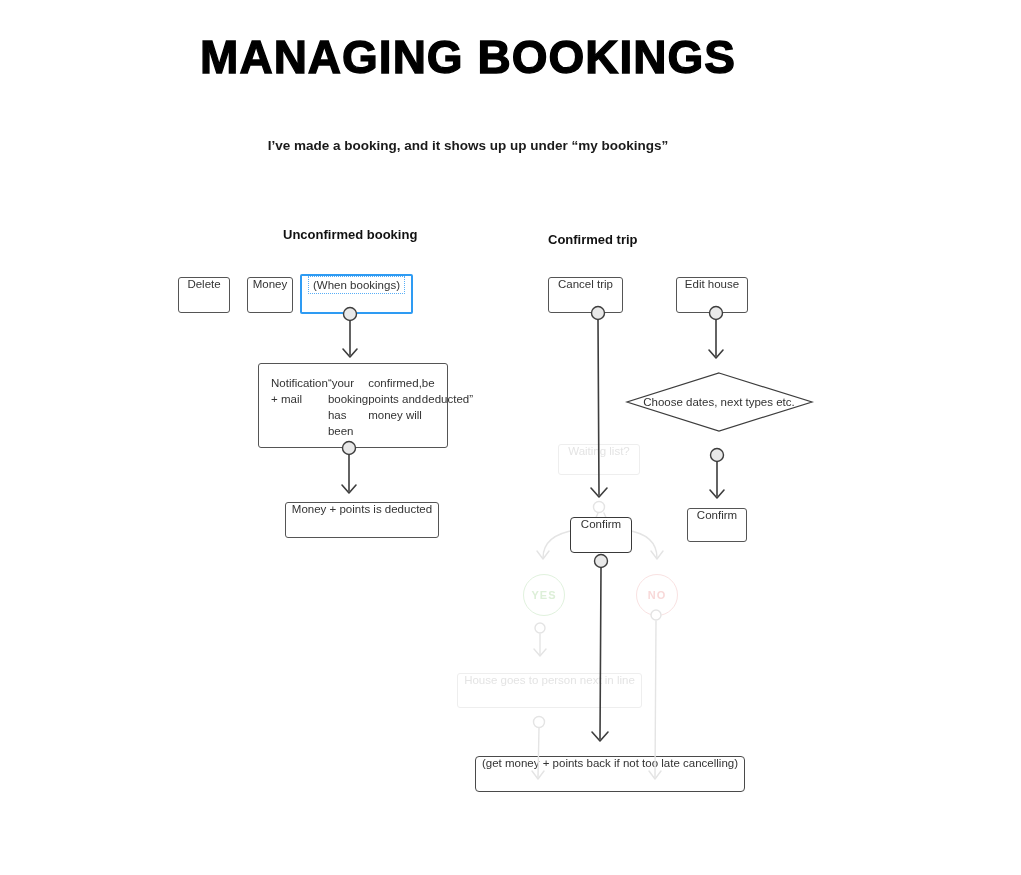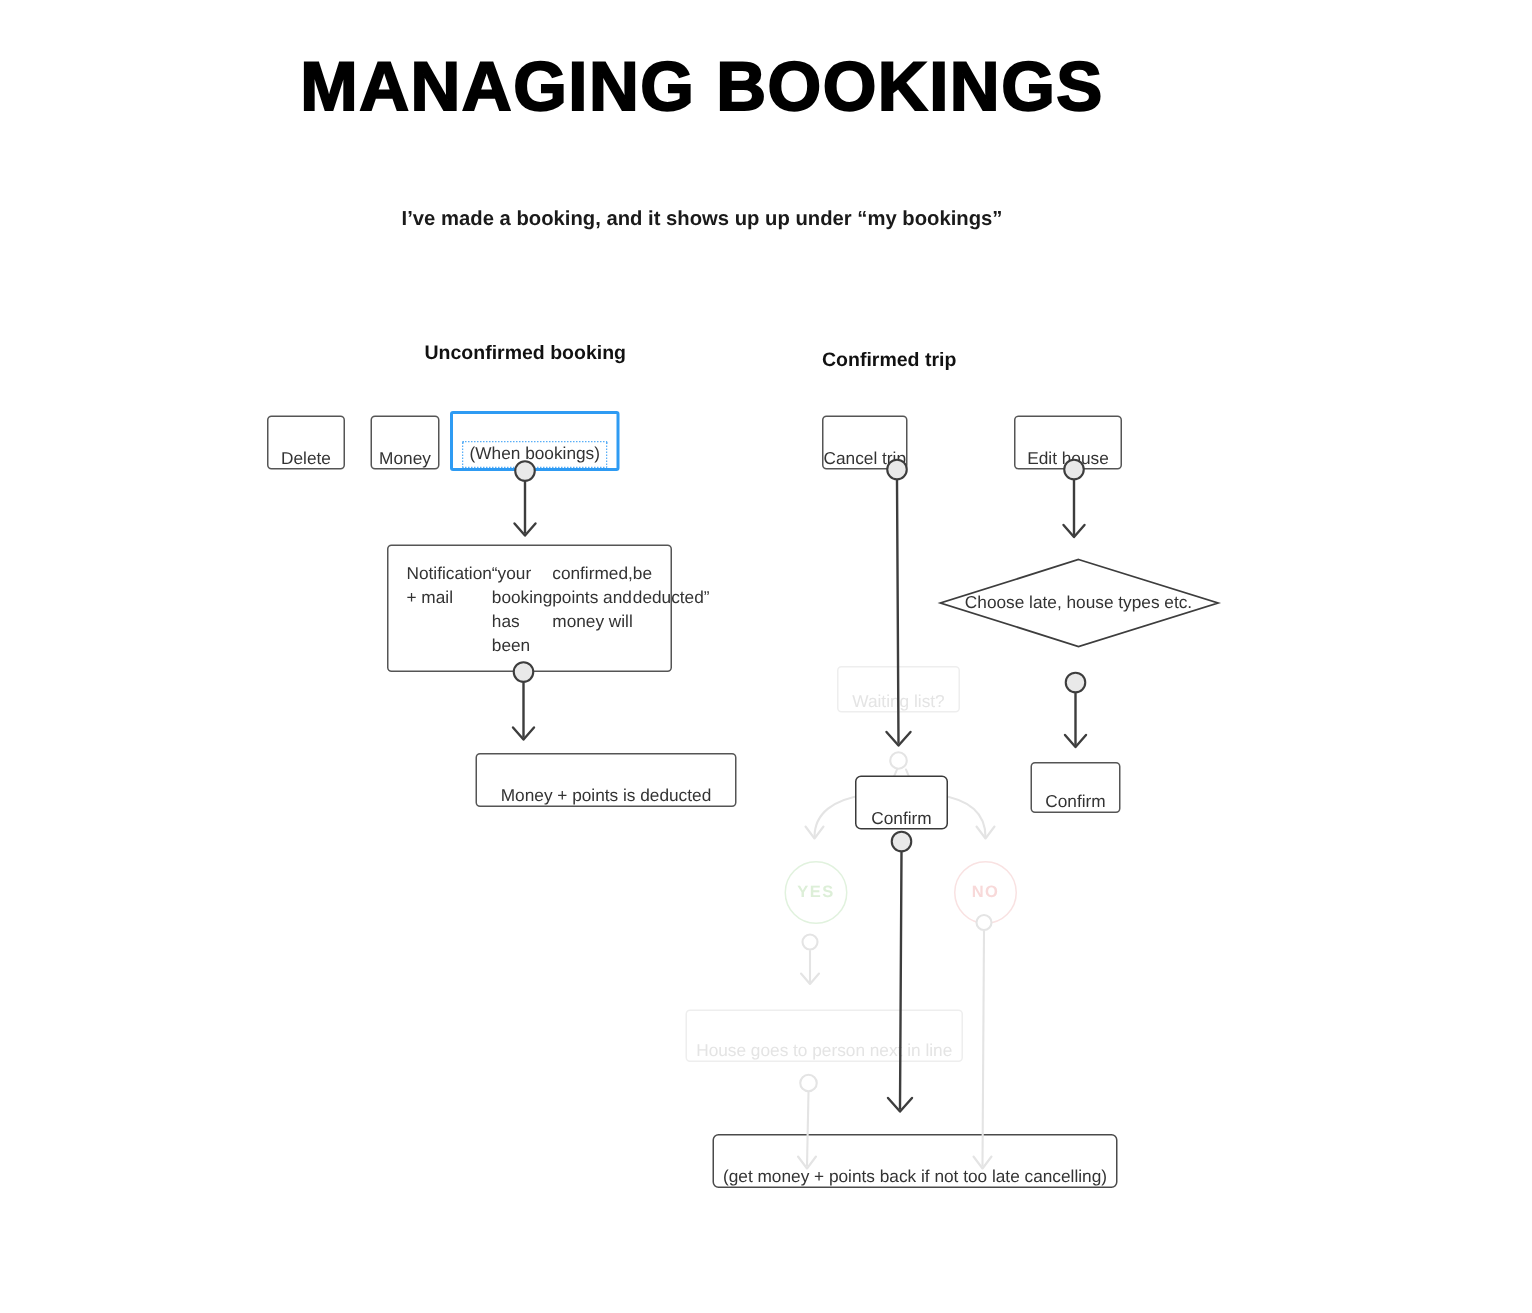--- a/index.html
+++ b/index.html
@@ -19,21 +19,21 @@
   }
   .subtitle{
     position:absolute;left:468px;top:138px;transform:translateX(-50%);
     font-size:13.5px;font-weight:700;color:#1a1a1a;white-space:nowrap;
   }
   .col-header{
     position:absolute;font-size:13px;font-weight:700;color:#111;white-space:nowrap;
   }
   .node{
     position:absolute;background:#fff;border:1px solid #555;border-radius:3px;
-    display:flex;align-items:flex-end;justify-content:center;
+    display:flex;align-items:flex-start;justify-content:center;
     font-size:11.5px;color:#333;text-align:center;box-sizing:border-box;white-space:nowrap;
   }
   .node.selected{
     border:2.5px solid #2E9BF3;border-radius:2px;
   }
   .node.selected .text-selection{
     border:1px dotted #58AEF7;padding:2px 4px;border-radius:1px;
   }
   .node.strong{border:1.4px solid #3a3a3a;border-radius:4px;}
   .node.faded{border:1px solid #eeeeee;color:#e4e4e4;}
@@ -86,32 +86,32 @@
     </div>
     <div class="node selected" style="left:300px;top:274px;width:113px;height:40px;">
       <span class="text-selection">(When bookings)</span>
     </div>
     <div class="node multiline" style="left:258px;top:363px;width:190px;height:85px;">
       <span>Notification + mail</span>
       <span>“your booking has been</span>
       <span>confirmed, points and money will</span>
       <span>be deducted”</span>
     </div>
-    <div class="node" style="left:285px;top:502px;width:174px;height:36px;margin-left:32px;">
+    <div class="node" style="left:285px;top:502px;width:154px;height:36px;">
       <span>Money + points is deducted</span>
     </div>
 
-    <div class="node" style="left:548px;top:277px;width:57px;height:36px;">
+    <div class="node" style="left:548px;top:277px;width:75px;height:36px;">
       <span>Cancel trip</span>
     </div>
     <div class="node" style="left:676px;top:277px;width:72px;height:36px;">
       <span>Edit house</span>
     </div>
 
-    <div class="decision-label" style="left:719px;top:402px;">Choose late, house types etc.</div>
+    <div class="decision-label" style="left:719px;top:402px;">Choose dates, next types etc.</div>
 
     <div class="node faded" style="left:558px;top:444px;width:82px;height:31px;">
       <span>Waiting list?</span>
     </div>
 
     <div class="node strong" style="left:570px;top:517px;width:62px;height:36px;">
       <span>Confirm</span>
     </div>
 
     <div class="node" style="left:687px;top:508px;width:60px;height:34px;">

